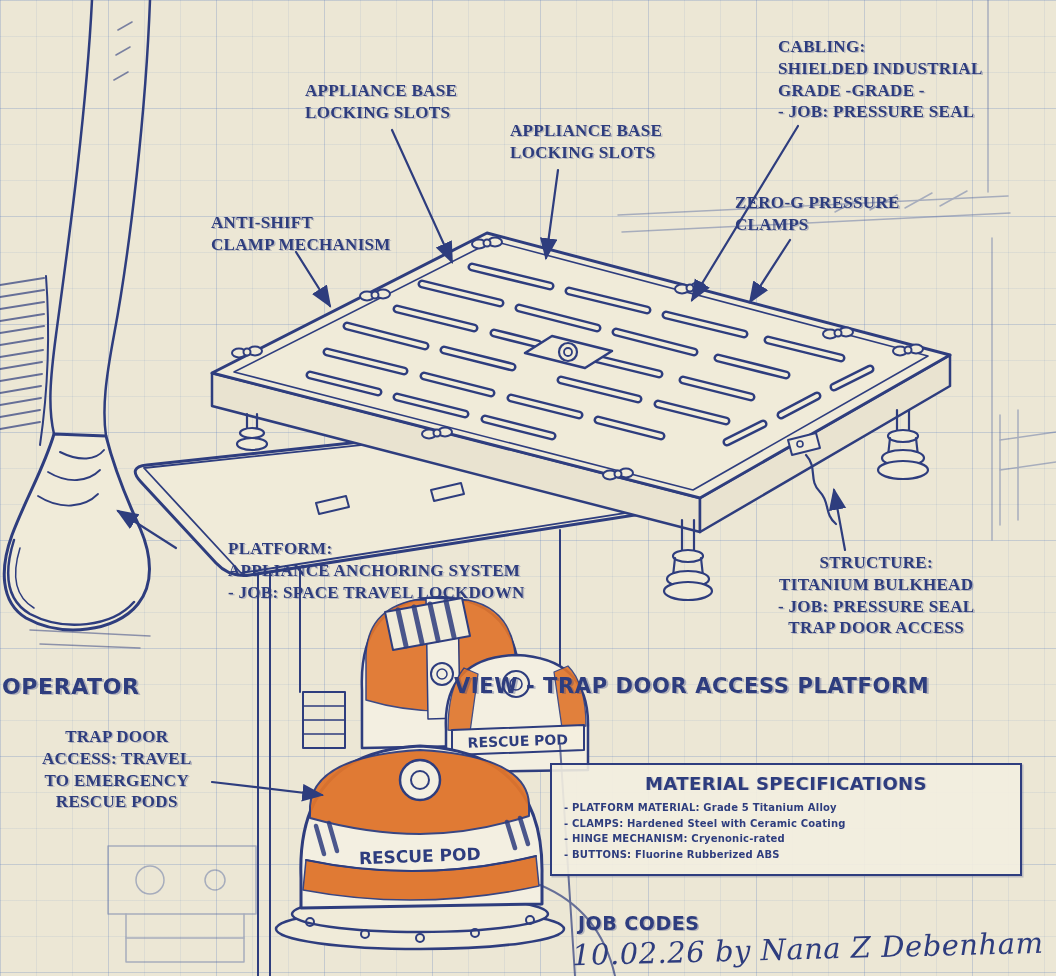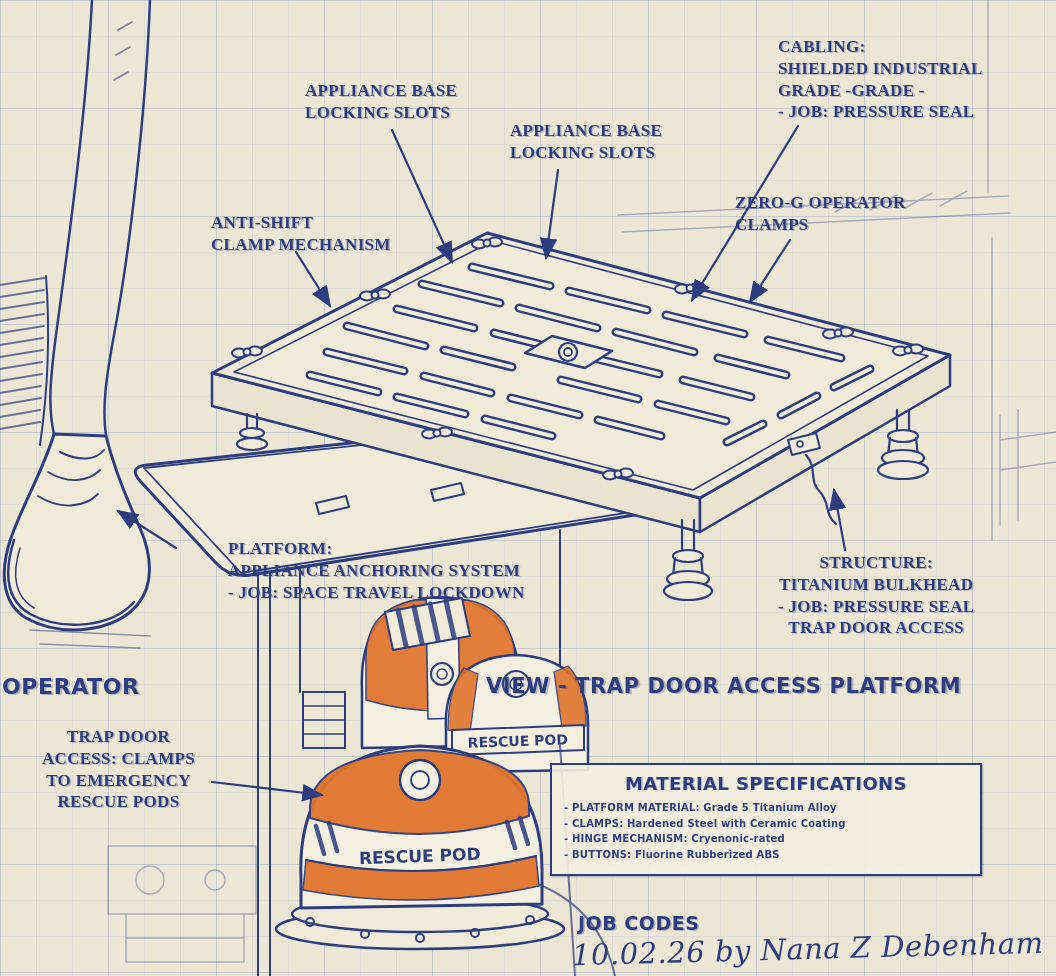--- a/index.html
+++ b/index.html
@@ -15,21 +15,21 @@
     background-size:108px 108px,108px 108px,36px 36px,36px 36px;
     font-family:"DejaVu Sans","Liberation Sans",sans-serif;
     color:#2e3d7e;
   }
   .scene{ position:absolute; left:0; top:0; width:1056px; height:976px; }
   .co{ position:absolute; font-weight:bold; font-size:17px; line-height:1.28;
        letter-spacing:.3px; white-space:nowrap;
        text-shadow:1.5px .5px 0 rgba(46,61,126,.28);font-family:Liberation Serif, serif; }
   .heading{ position:absolute; font-weight:bold; letter-spacing:.6px; white-space:nowrap;
        text-shadow:2px 1px 0 rgba(46,61,126,.30); }
-  .specbox{ position:absolute; left:550px; top:763px; width:432px;
+  .specbox{ position:absolute; left:550px; top:763px; width:472px;
        border:2.5px solid #2e3d7e; background:rgba(243,238,224,.90);
        padding:8px 12px 12px 12px; box-shadow:1.5px 1.5px 0 rgba(46,61,126,.25); }
   .specbox .title{ text-align:center; font-weight:bold; font-size:18px; letter-spacing:.4px;
        margin-bottom:6px; text-shadow:1.2px .4px 0 rgba(46,61,126,.25); }
   .specbox .item{ font-size:10px; font-weight:bold; line-height:1.55; letter-spacing:.2px; }
   .jobcodes{ position:absolute; left:578px; top:912px; font-weight:bold; font-size:19px;
        letter-spacing:.5px; text-shadow:1.5px .5px 0 rgba(46,61,126,.3); }
   .signature{ position:absolute; left:572px; top:932px;
        font-family:"DejaVu Serif","Liberation Serif",serif; font-style:italic;
        font-size:29px; letter-spacing:.5px; transform:rotate(-1.5deg); }
@@ -327,46 +327,46 @@
   <div>APPLIANCE BASE</div>
   <div>LOCKING SLOTS</div>
 </div>
 
 <div class="co" style="left:211px; top:212px;">
   <div>ANTI-SHIFT</div>
   <div>CLAMP MECHANISM</div>
 </div>
 
 <div class="co" style="left:735px; top:192px;">
-  <div>ZERO-G OPERATOR</div>
+  <div>ZERO-G PRESSURE</div>
   <div>CLAMPS</div>
 </div>
 
 <div class="co" style="left:228px; top:538px;">
   <div>PLATFORM:</div>
   <div>APPLIANCE ANCHORING SYSTEM</div>
   <div>- JOB: SPACE TRAVEL LOCKDOWN</div>
 </div>
 
 <div class="co" style="left:778px; top:552px;text-align:center;">
   <div>STRUCTURE:</div>
   <div>TITANIUM BULKHEAD</div>
   <div>- JOB: PRESSURE SEAL</div>
   <div>TRAP DOOR ACCESS</div>
 </div>
 
 <div class="co" style="left:42px; top:726px;text-align:center;">
   <div>TRAP DOOR</div>
-  <div>ACCESS: CLAMPS</div>
+  <div>ACCESS: TRAVEL</div>
   <div>TO EMERGENCY</div>
   <div>RESCUE PODS</div>
 </div>
 
 <div class="heading" style="left:2px; top:674px; font-size:22px;text-align:center;">OPERATOR</div>
-<div class="heading" style="left:478px; top:674px; font-size:21px;padding-left:8px;">VIEW - TRAP DOOR ACCESS PLATFORM</div>
+<div class="heading" style="left:454px; top:674px; font-size:21px;">VIEW - TRAP DOOR ACCESS PLATFORM</div>
 
 <div class="specbox">
   <div class="title">MATERIAL SPECIFICATIONS</div>
   <div class="item">- PLATFORM MATERIAL: Grade 5 Titanium Alloy</div>
   <div class="item">- CLAMPS: Hardened Steel with Ceramic Coating</div>
   <div class="item">- HINGE MECHANISM: Cryenonic-rated</div>
   <div class="item">- BUTTONS: Fluorine Rubberized ABS</div>
 </div>
 
 <div class="jobcodes">JOB CODES</div>

